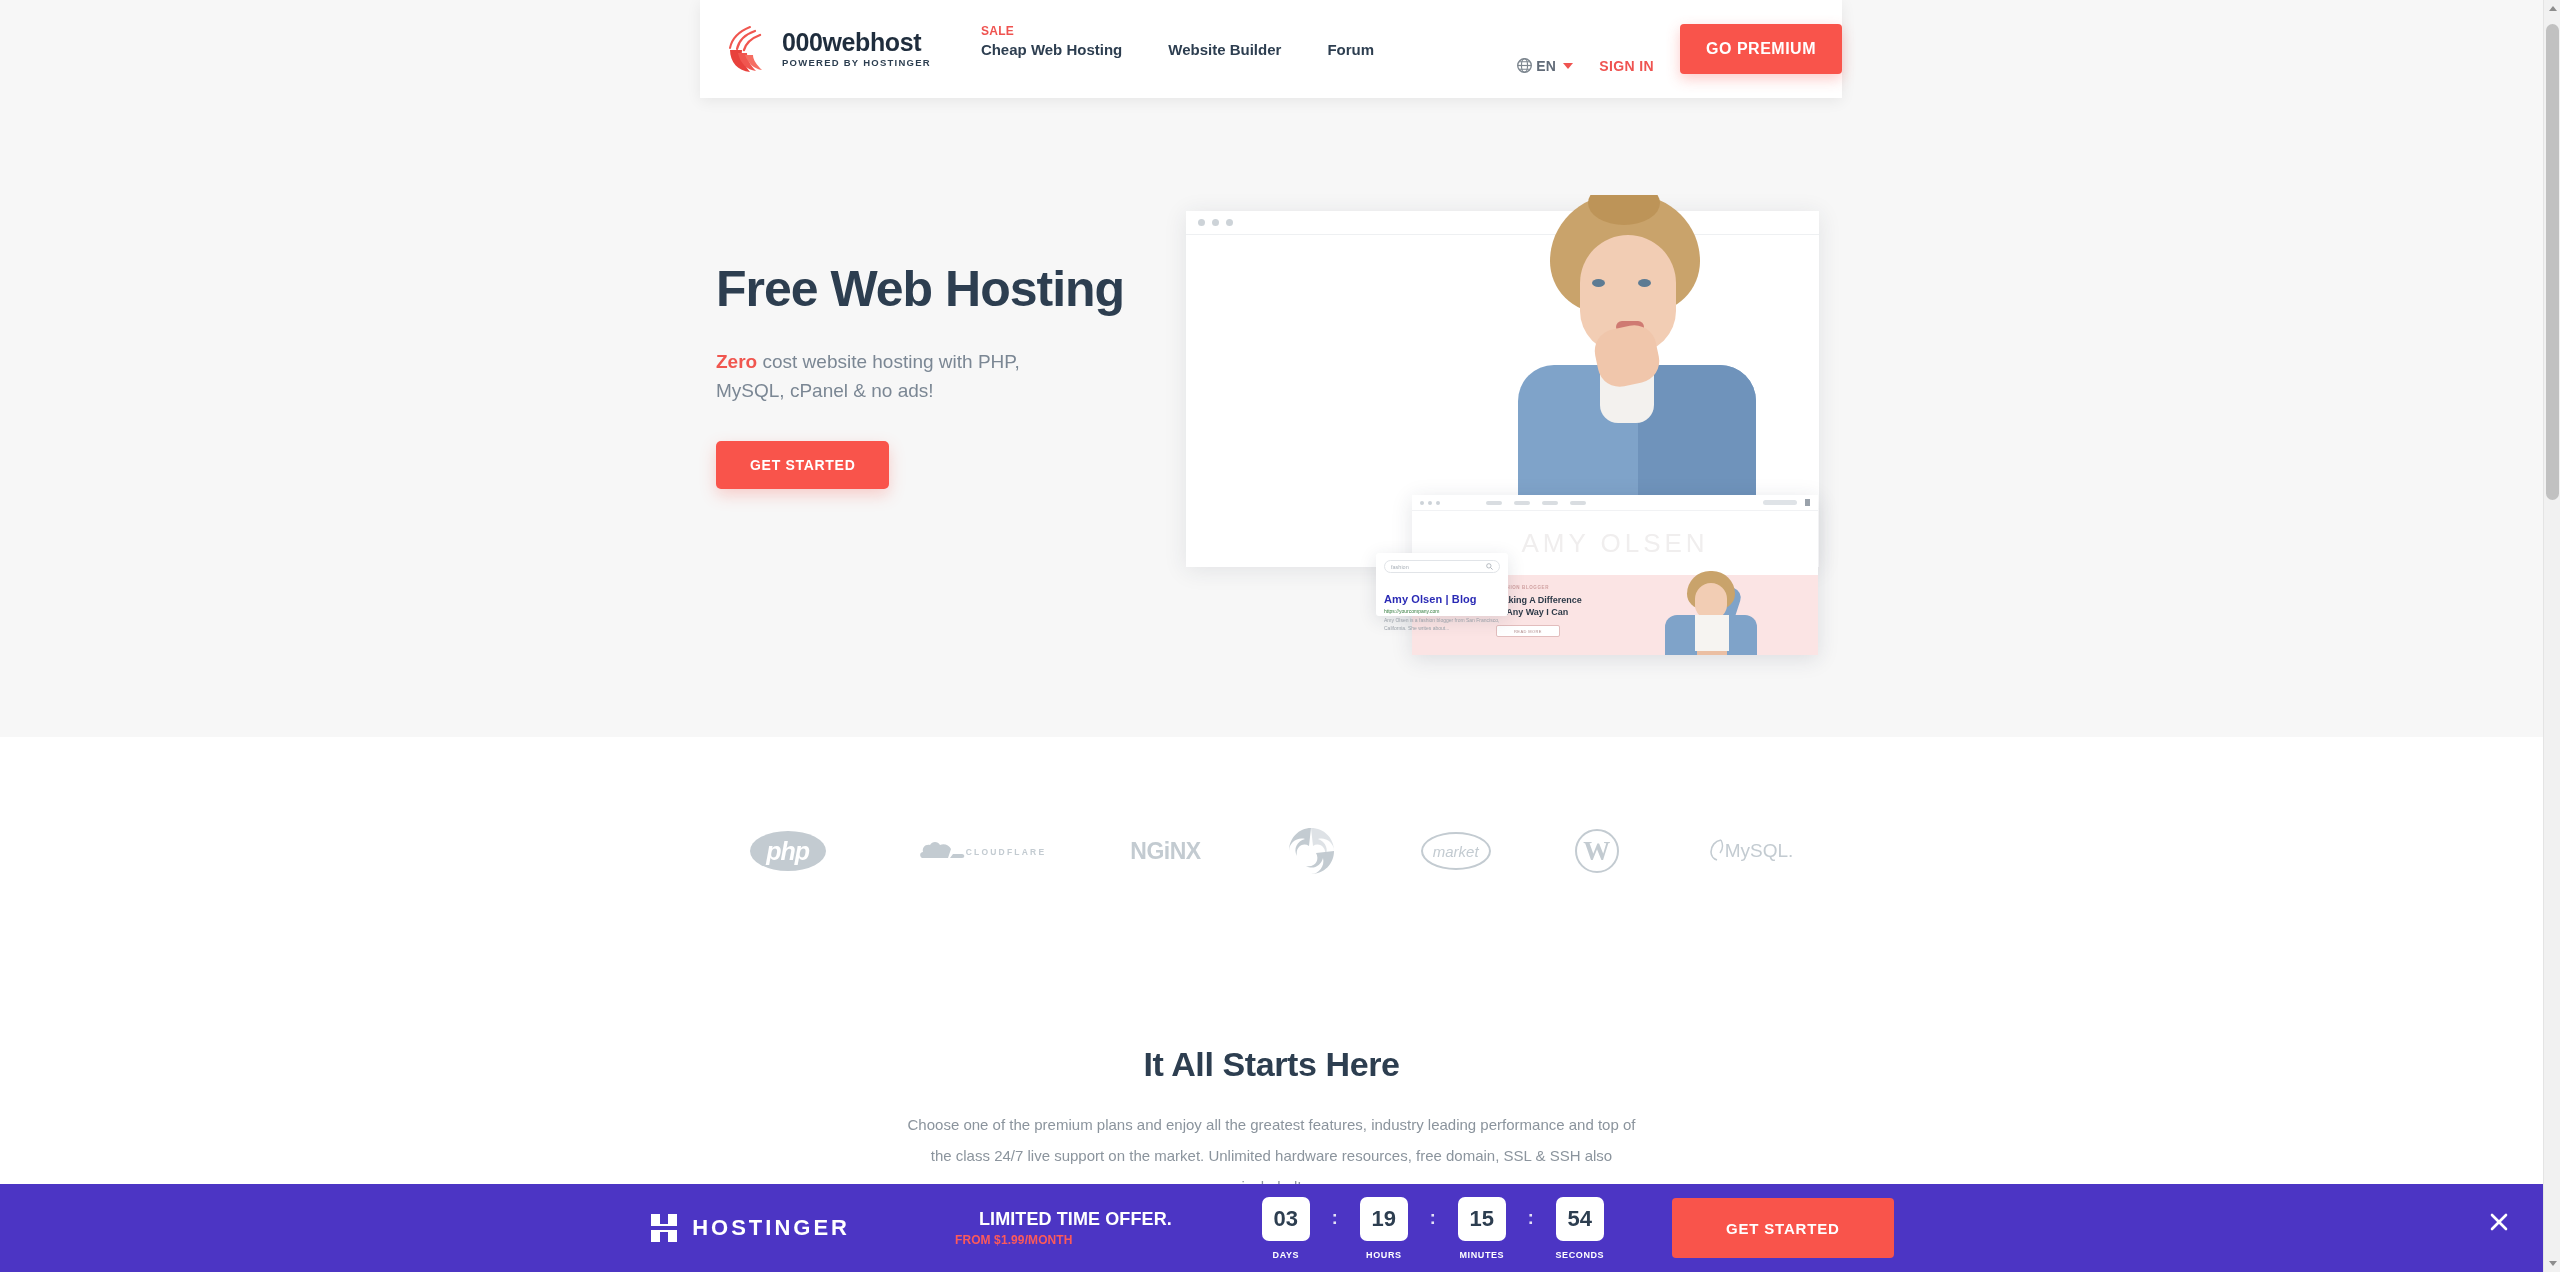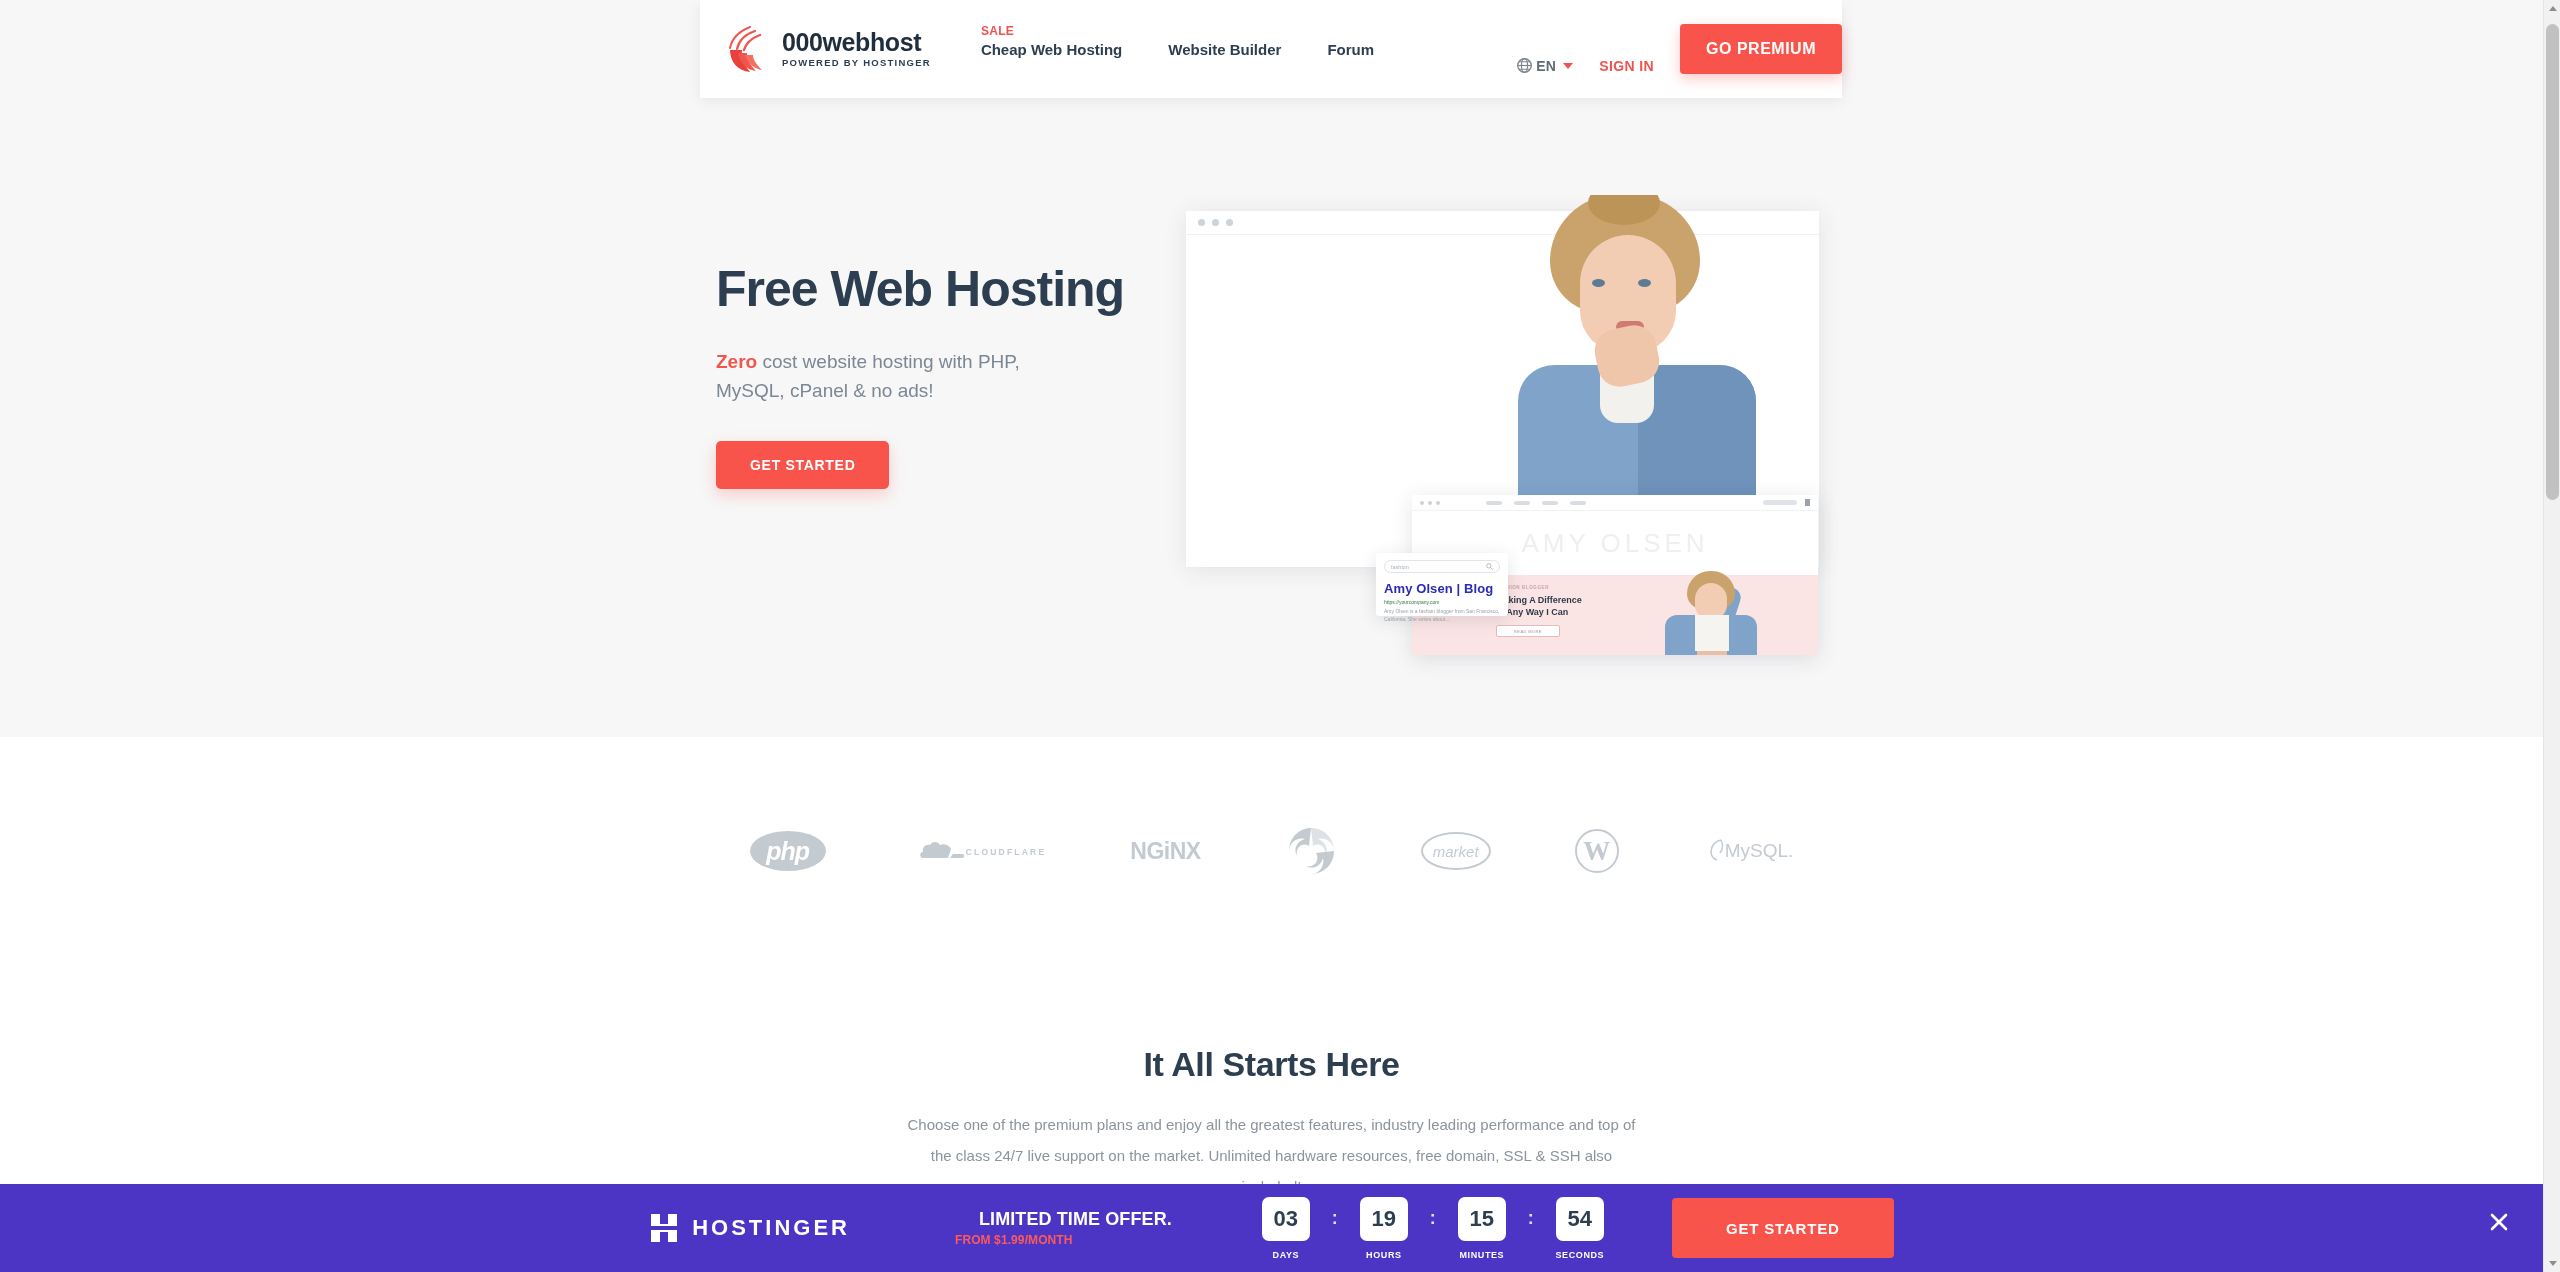--- a/index.html
+++ b/index.html
@@ -361,22 +361,22 @@
     height: 13px;
     border: 1px solid #e1e4e8;
     border-radius: 7px;
     display: flex;
     align-items: center;
     padding: 0 6px;
     justify-content: space-between;
   }
   .sc-input span { font-size: 5.5px; color: #a9b0b8; }
   .sc-title {
-    margin-top: 8px;
-    font-size: 13px;
+    margin-top: 20px;
+    font-size: 11px;
     font-weight: 700;
     color: #2a2ab5;
     letter-spacing: 0.1px;
   }
   .sc-url { margin-top: 3px; font-size: 5px; color: #2f7a3a; }
   .sc-desc { margin-top: 3px; font-size: 5px; line-height: 1.5; color: #9aa1a9; }
 
   
   .logos-strip {
     position: absolute;

